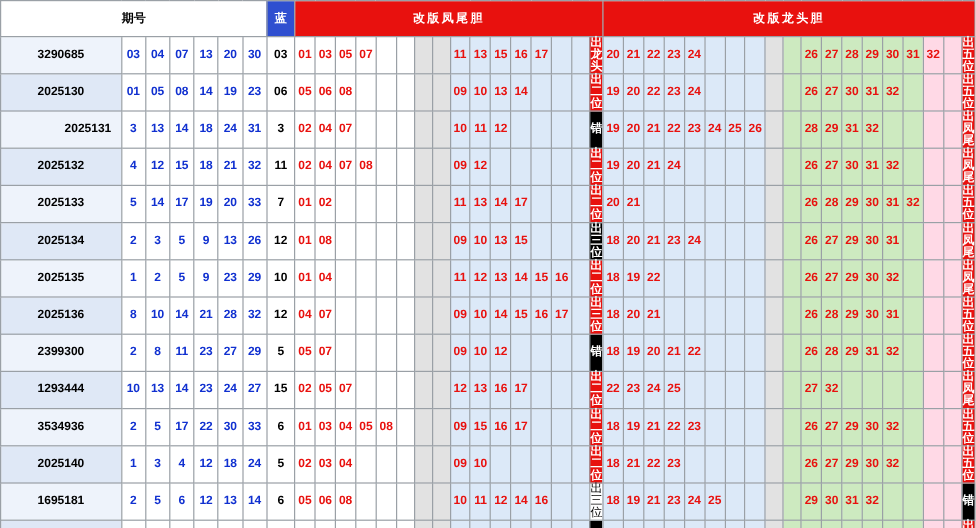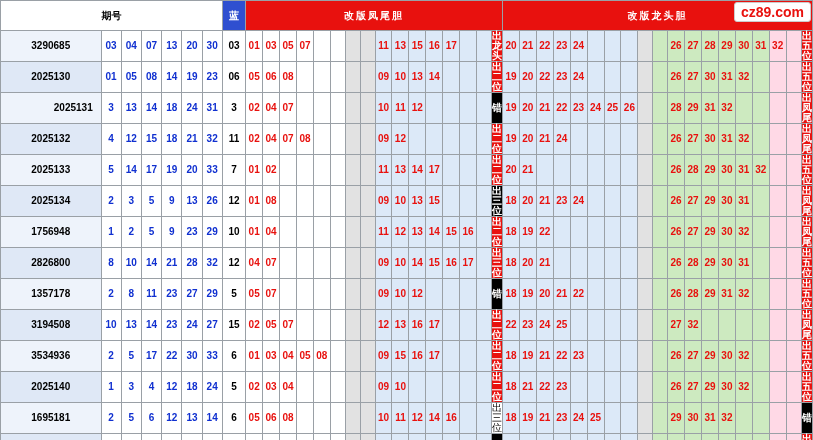--- a/index.html
+++ b/index.html
@@ -22,21 +22,20 @@
   .hitnum{color:#e8110e;font-weight:bold;}
   .tagred{background:#e8110e;color:#fff;font-weight:bold;font-size:10px;}
   .tagblack{background:#000;color:#fff;font-weight:bold;font-size:10px;}
   .logo{position:absolute;right:2px;top:2px;background:#fff;border:1px solid #ccc;color:#e8110e;font-weight:bold;font-size:14px;padding:1px 6px;border-radius:3px;}
 </style>
 </head>
 <body>
 
 <div id="wrap">
 
-  <div class="logo">cz89.com</div>
 
   <table class="grid" id="maintable">
       <thead>
         <tr style="height: 30px;">
           <td class="hdrqi" colspan="7" style="width: 184px;">期号</td>
           <td class="hdrblue" style="width: 25px;">蓝</td>
           <td class="hdrred" colspan="18">改版凤尾胆</td>
           <td class="hdrred" colspan="21">改版龙头胆</td>
         </tr>
       </thead>
@@ -305,21 +304,21 @@
           <td class="g-green hitnum" style="width: 17px;">27</td>
           <td class="g-green hitnum" style="width: 17px;">29</td>
           <td class="g-green hitnum" style="width: 17px;">30</td>
           <td class="g-green hitnum" style="width: 17px;">31</td>
           <td class="g-green" style="width: 17px;"></td>
           <td class="g-pink" style="width: 17px;"></td>
           <td class="g-pink" style="width: 17px;"></td>
           <td class="tagred" colspan="3" style="width: 51px;">出凤尾</td>
         </tr>
         <tr style="height: 17.3px;">
-          <td class="issue" style="width: 58px;">1756948</td>
+          <td class="issue" style="width: 58px;">2025135</td>
           <td class="num" style="width: 21px;">1</td>
           <td class="num" style="width: 21px;">2</td>
           <td class="num" style="width: 21px;">5</td>
           <td class="num" style="width: 21px;">9</td>
           <td class="num" style="width: 21px;">23</td>
           <td class="num" style="width: 21px;">29</td>
           <td class="blue" style="width: 25px;">10</td>
           <td class="g-white hitnum" style="width: 17px;">01</td>
           <td class="g-white hitnum" style="width: 17px;">04</td>
           <td class="g-white" style="width: 17px;"></td>
@@ -350,21 +349,21 @@
           <td class="g-green hitnum" style="width: 17px;">27</td>
           <td class="g-green hitnum" style="width: 17px;">29</td>
           <td class="g-green hitnum" style="width: 17px;">30</td>
           <td class="g-green hitnum" style="width: 17px;">32</td>
           <td class="g-green" style="width: 17px;"></td>
           <td class="g-pink" style="width: 17px;"></td>
           <td class="g-pink" style="width: 17px;"></td>
           <td class="tagred" colspan="3" style="width: 51px;">出凤尾</td>
         </tr>
         <tr style="height: 17.3px;">
-          <td class="issue alt" style="width: 58px;">2826800</td>
+          <td class="issue alt" style="width: 58px;">2025136</td>
           <td class="num" style="width: 21px;">8</td>
           <td class="num" style="width: 21px;">10</td>
           <td class="num" style="width: 21px;">14</td>
           <td class="num" style="width: 21px;">21</td>
           <td class="num" style="width: 21px;">28</td>
           <td class="num" style="width: 21px;">32</td>
           <td class="blue" style="width: 25px;">12</td>
           <td class="g-white hitnum" style="width: 17px;">04</td>
           <td class="g-white hitnum" style="width: 17px;">07</td>
           <td class="g-white" style="width: 17px;"></td>
@@ -395,21 +394,21 @@
           <td class="g-green hitnum" style="width: 17px;">28</td>
           <td class="g-green hitnum" style="width: 17px;">29</td>
           <td class="g-green hitnum" style="width: 17px;">30</td>
           <td class="g-green hitnum" style="width: 17px;">31</td>
           <td class="g-green" style="width: 17px;"></td>
           <td class="g-pink" style="width: 17px;"></td>
           <td class="g-pink" style="width: 17px;"></td>
           <td class="tagred" colspan="3" style="width: 51px;">出五位</td>
         </tr>
         <tr style="height: 17.3px;">
-          <td class="issue" style="width: 58px;">1357178</td>
+          <td class="issue" style="width: 58px;">2399300</td>
           <td class="num" style="width: 21px;">2</td>
           <td class="num" style="width: 21px;">8</td>
           <td class="num" style="width: 21px;">11</td>
           <td class="num" style="width: 21px;">23</td>
           <td class="num" style="width: 21px;">27</td>
           <td class="num" style="width: 21px;">29</td>
           <td class="blue" style="width: 25px;">5</td>
           <td class="g-white hitnum" style="width: 17px;">05</td>
           <td class="g-white hitnum" style="width: 17px;">07</td>
           <td class="g-white" style="width: 17px;"></td>
@@ -440,21 +439,21 @@
           <td class="g-green hitnum" style="width: 17px;">28</td>
           <td class="g-green hitnum" style="width: 17px;">29</td>
           <td class="g-green hitnum" style="width: 17px;">31</td>
           <td class="g-green hitnum" style="width: 17px;">32</td>
           <td class="g-green" style="width: 17px;"></td>
           <td class="g-pink" style="width: 17px;"></td>
           <td class="g-pink" style="width: 17px;"></td>
           <td class="tagred" colspan="3" style="width: 51px;">出五位</td>
         </tr>
         <tr style="height: 17.3px;">
-          <td class="issue alt" style="width: 58px;">3194508</td>
+          <td class="issue alt" style="width: 58px;">1293444</td>
           <td class="num" style="width: 21px;">10</td>
           <td class="num" style="width: 21px;">13</td>
           <td class="num" style="width: 21px;">14</td>
           <td class="num" style="width: 21px;">23</td>
           <td class="num" style="width: 21px;">24</td>
           <td class="num" style="width: 21px;">27</td>
           <td class="blue" style="width: 25px;">15</td>
           <td class="g-white hitnum" style="width: 17px;">02</td>
           <td class="g-white hitnum" style="width: 17px;">05</td>
           <td class="g-white hitnum" style="width: 17px;">07</td>

